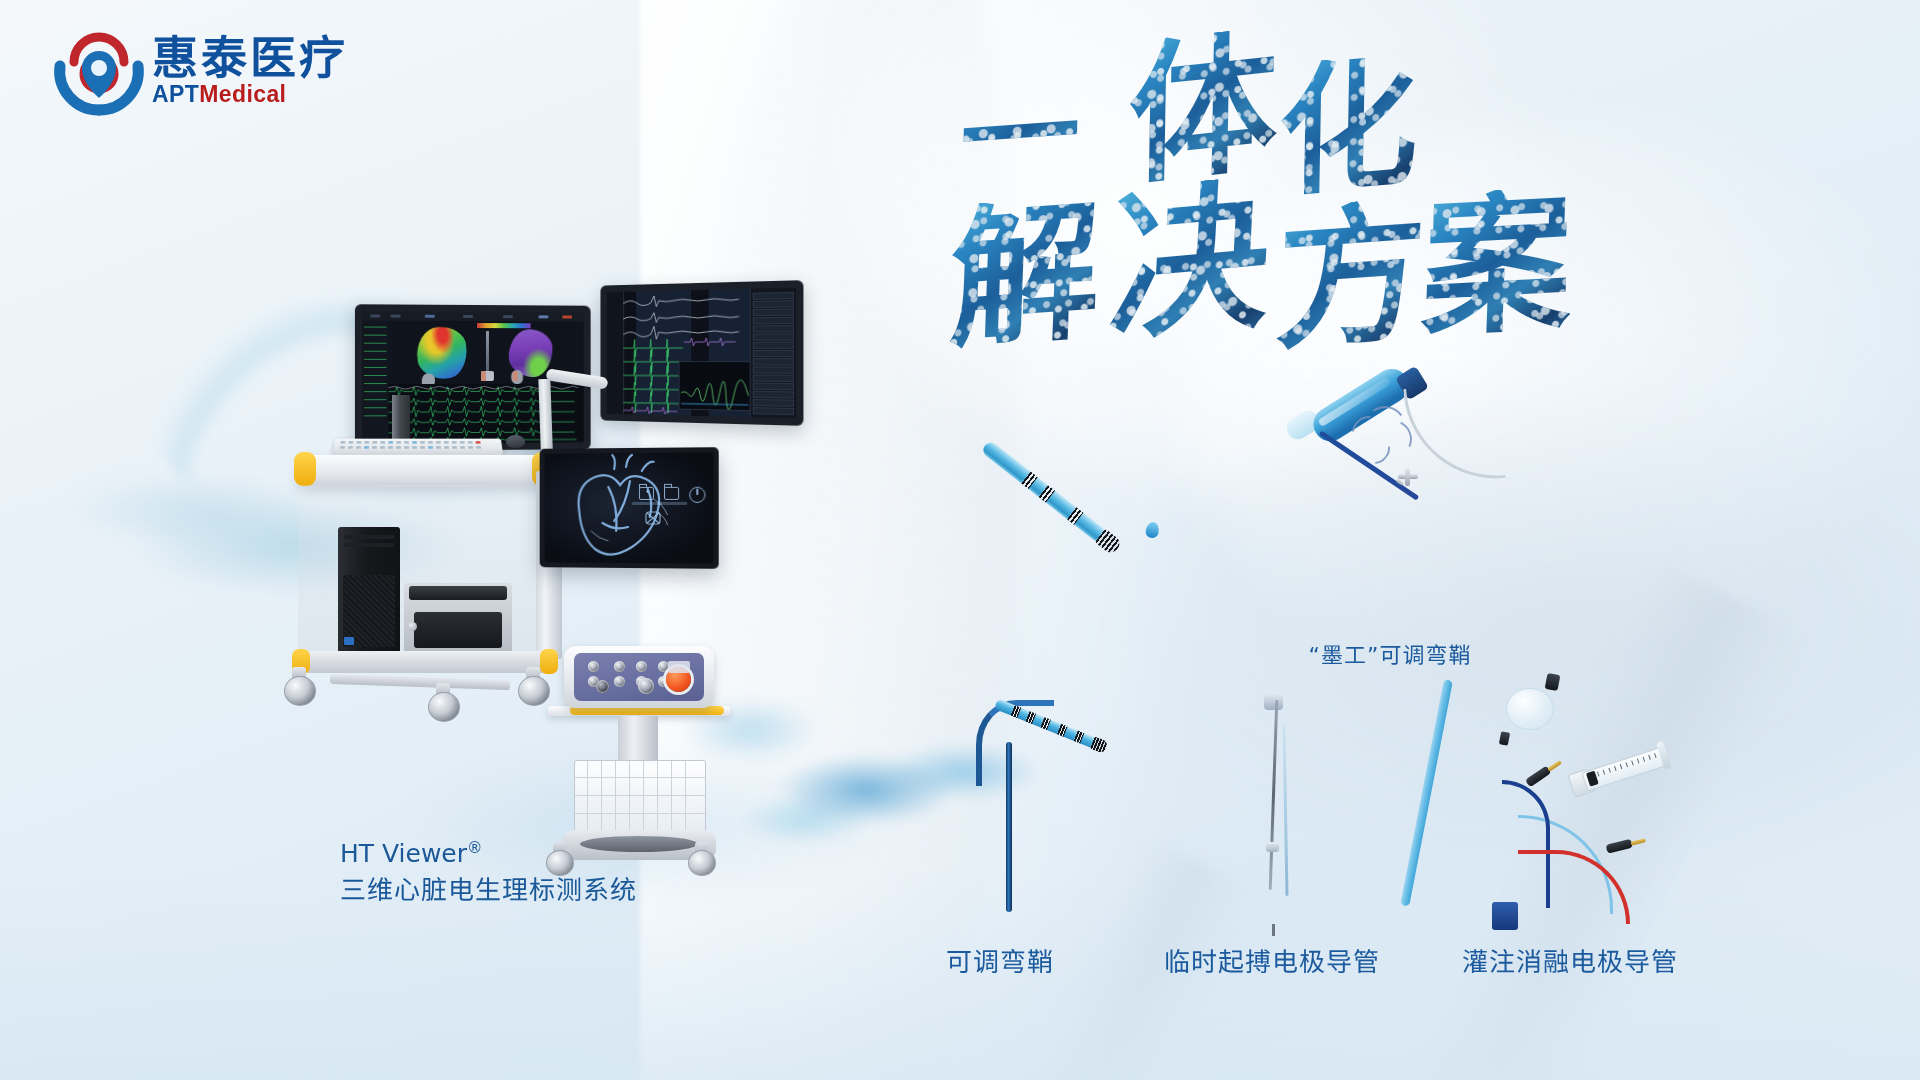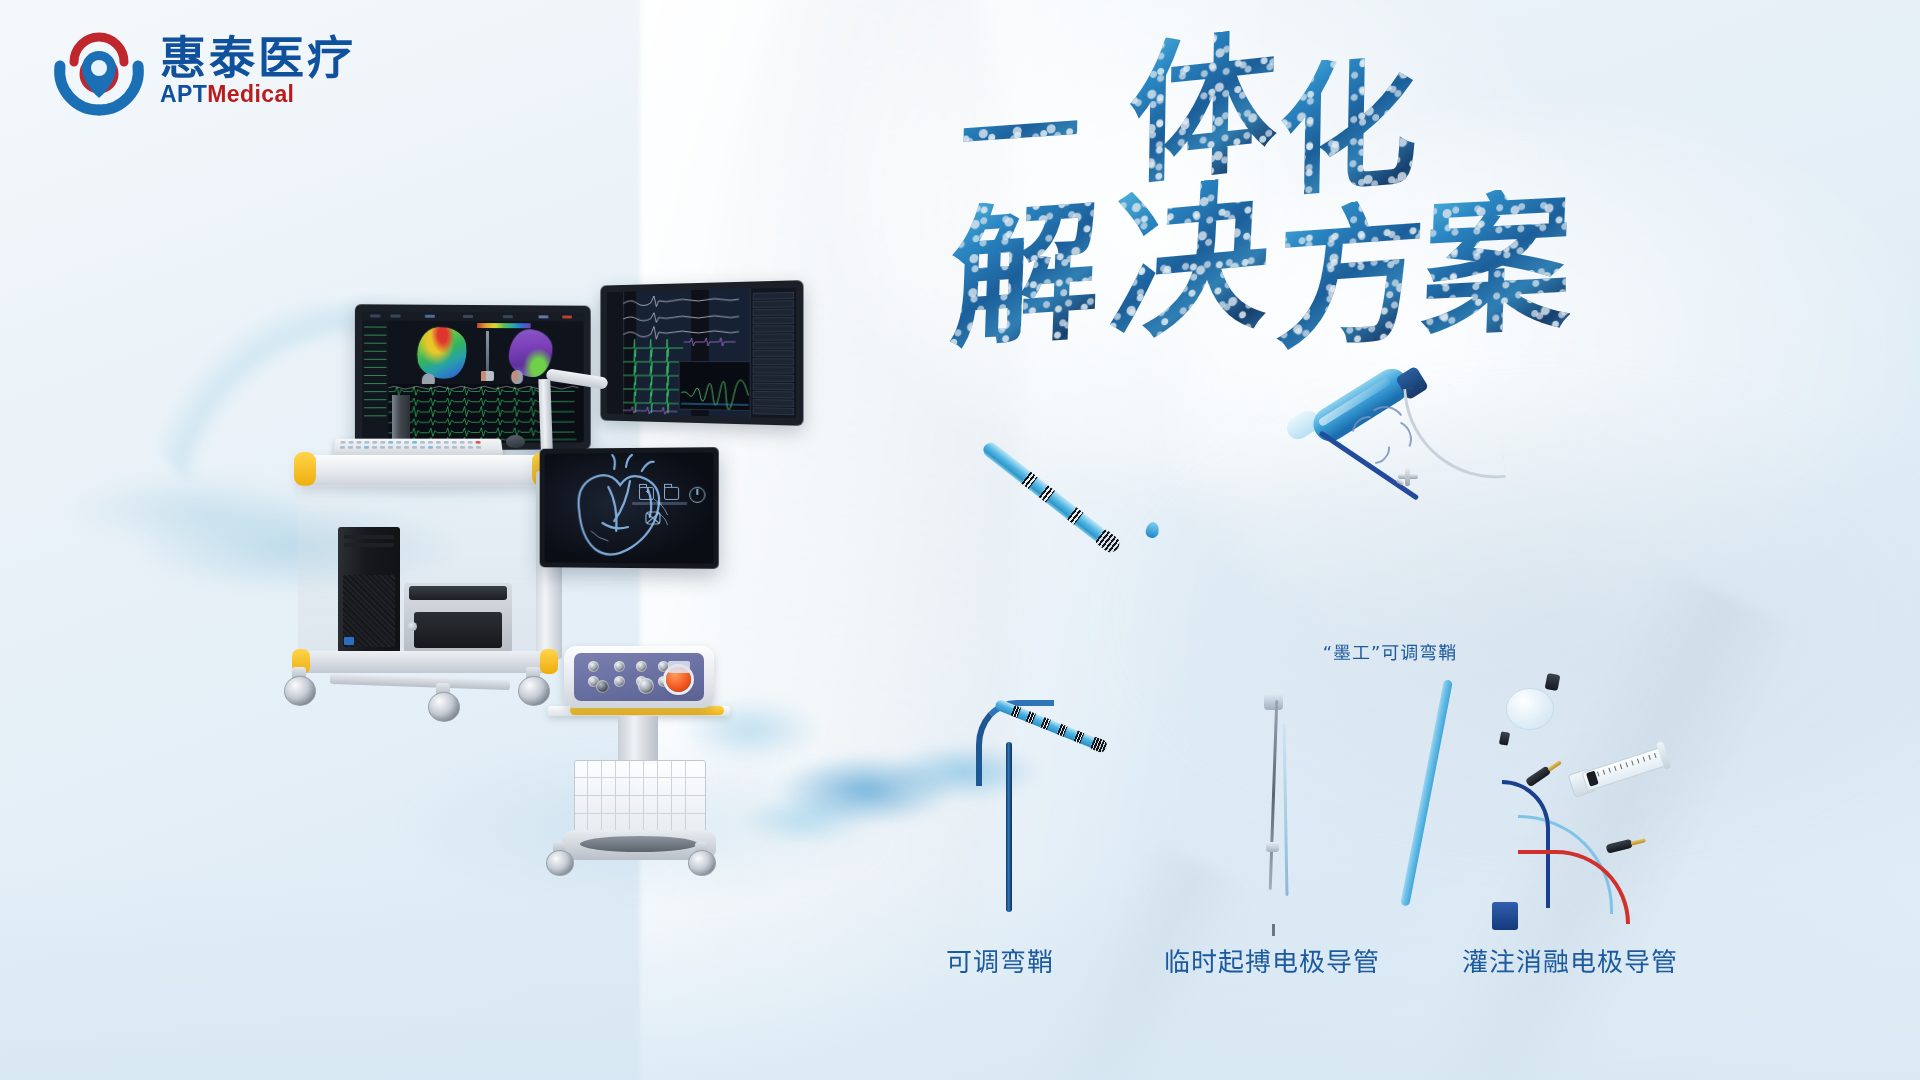--- a/index.html
+++ b/index.html
@@ -56,21 +56,21 @@
     border-radius:50%;
     background:radial-gradient(ellipse at 50% 100%,rgba(255,255,255,0) 58%,rgba(170,214,234,.38) 64%,rgba(255,255,255,0) 74%);
     filter:blur(5px);}
   .im-bottom-wave{left:300px;top:700px;width:700px;height:320px;
     background:radial-gradient(ellipse 340px 110px at 50% 40%,rgba(170,208,232,.35),rgba(170,208,232,0) 72%);
     filter:blur(12px);}
   .bg-bottom-band{position:absolute;left:0;bottom:0;width:1920px;height:210px;
     background:linear-gradient(180deg,rgba(222,235,245,0),rgba(214,231,243,.75));}
 
   
-  .logo{position:absolute;left:46px;top:22px;display:flex;align-items:center;gap:8px;}
+  .logo{position:absolute;left:46px;top:22px;display:flex;align-items:center;gap:0;}
   .logo-mark{width:106px;height:96px;position:relative;flex:none;}
   .logo-text{display:flex;flex-direction:column;gap:2px;}
   .logo-cn{font-size:46px;font-weight:700;color:#10519e;letter-spacing:3px;line-height:1;
            font-family:"DejaVu Sans","Liberation Sans",sans-serif;}
   .logo-en{font-size:23px;line-height:1;letter-spacing:.4px;}
   .logo-en b{color:#10519e;font-weight:700;}
   .logo-en span{color:#b91c1c;font-weight:700;}
 
   
   .headline{position:absolute;left:960px;top:40px;width:660px;height:320px;}
@@ -93,21 +93,21 @@
   .c6{left:316px;top:162px;font-size:150px;transform:rotate(-4deg) skewX(-6deg);}
   .c7{left:462px;top:150px;font-size:150px;transform:rotate(-3deg) skewX(-5deg);}
 
   
   .label{position:absolute;color:#1c5a9e;font-weight:400;line-height:1.42;
          font-family:"DejaVu Sans","Liberation Sans",sans-serif;}
   .label .sup{font-size:.62em;vertical-align:super;}
   .lbl-viewer{left:340px;top:836px;font-size:25px;color:#1b5898;}
   .lbl-viewer .l2{font-size:26px;letter-spacing:1px;}
   .lbl-irrig{left:1045px;top:612px;font-size:26px;text-align:center;transform:translateX(-50%);letter-spacing:1px;}
-  .lbl-sheath{left:1390px;top:640px;font-size:18px;text-align:center;transform:translateX(-50%);letter-spacing:1px;}
+  .lbl-sheath{left:1390px;top:640px;font-size:22px;text-align:center;transform:translateX(-50%);letter-spacing:1px;}
   .lbl-deca{left:1000px;top:944px;font-size:26px;text-align:center;transform:translateX(-50%);letter-spacing:1px;}
   .lbl-septal{left:1272px;top:944px;font-size:26px;text-align:center;transform:translateX(-50%);letter-spacing:1px;}
   .lbl-pacing{left:1570px;top:944px;font-size:26px;text-align:center;transform:translateX(-50%);letter-spacing:1px;}
 
   
   .cart{position:absolute;left:300px;top:295px;width:430px;height:520px;}
   .mon{position:absolute;border-radius:6px;background:#1b1f27;
        box-shadow:0 6px 18px rgba(40,60,80,.28);}
   .mon-screen{position:absolute;inset:7px;border-radius:3px;overflow:hidden;background:#0d1018;}
   .mon1{left:56px;top:10px;width:236px;height:145px;transform:perspective(600px) rotateY(3deg);}
@@ -760,20 +760,24 @@
         <i style="left:56px"></i>
           <i style="left:62px"></i>
           <i style="left:68px"></i>
           <i style="left:74px"></i>
       </span>
       <span class="syr-plunger"></span>
       <span class="syr-flange"></span>
     </div>
   </div>
 
+  <div class="label lbl-viewer">
+    <div><span>HT Viewer</span><span class="sup">®</span></div>
+    <div class="l2">三维心脏电生理标测系统</div>
+  </div>
 
 
   <div class="label lbl-sheath">“墨工”可调弯鞘</div>
   <div class="label lbl-deca">可调弯鞘</div>
   <div class="label lbl-septal">临时起搏电极导管</div>
   <div class="label lbl-pacing">灌注消融电极导管</div>
 
 </div>
 
 </body></html>

